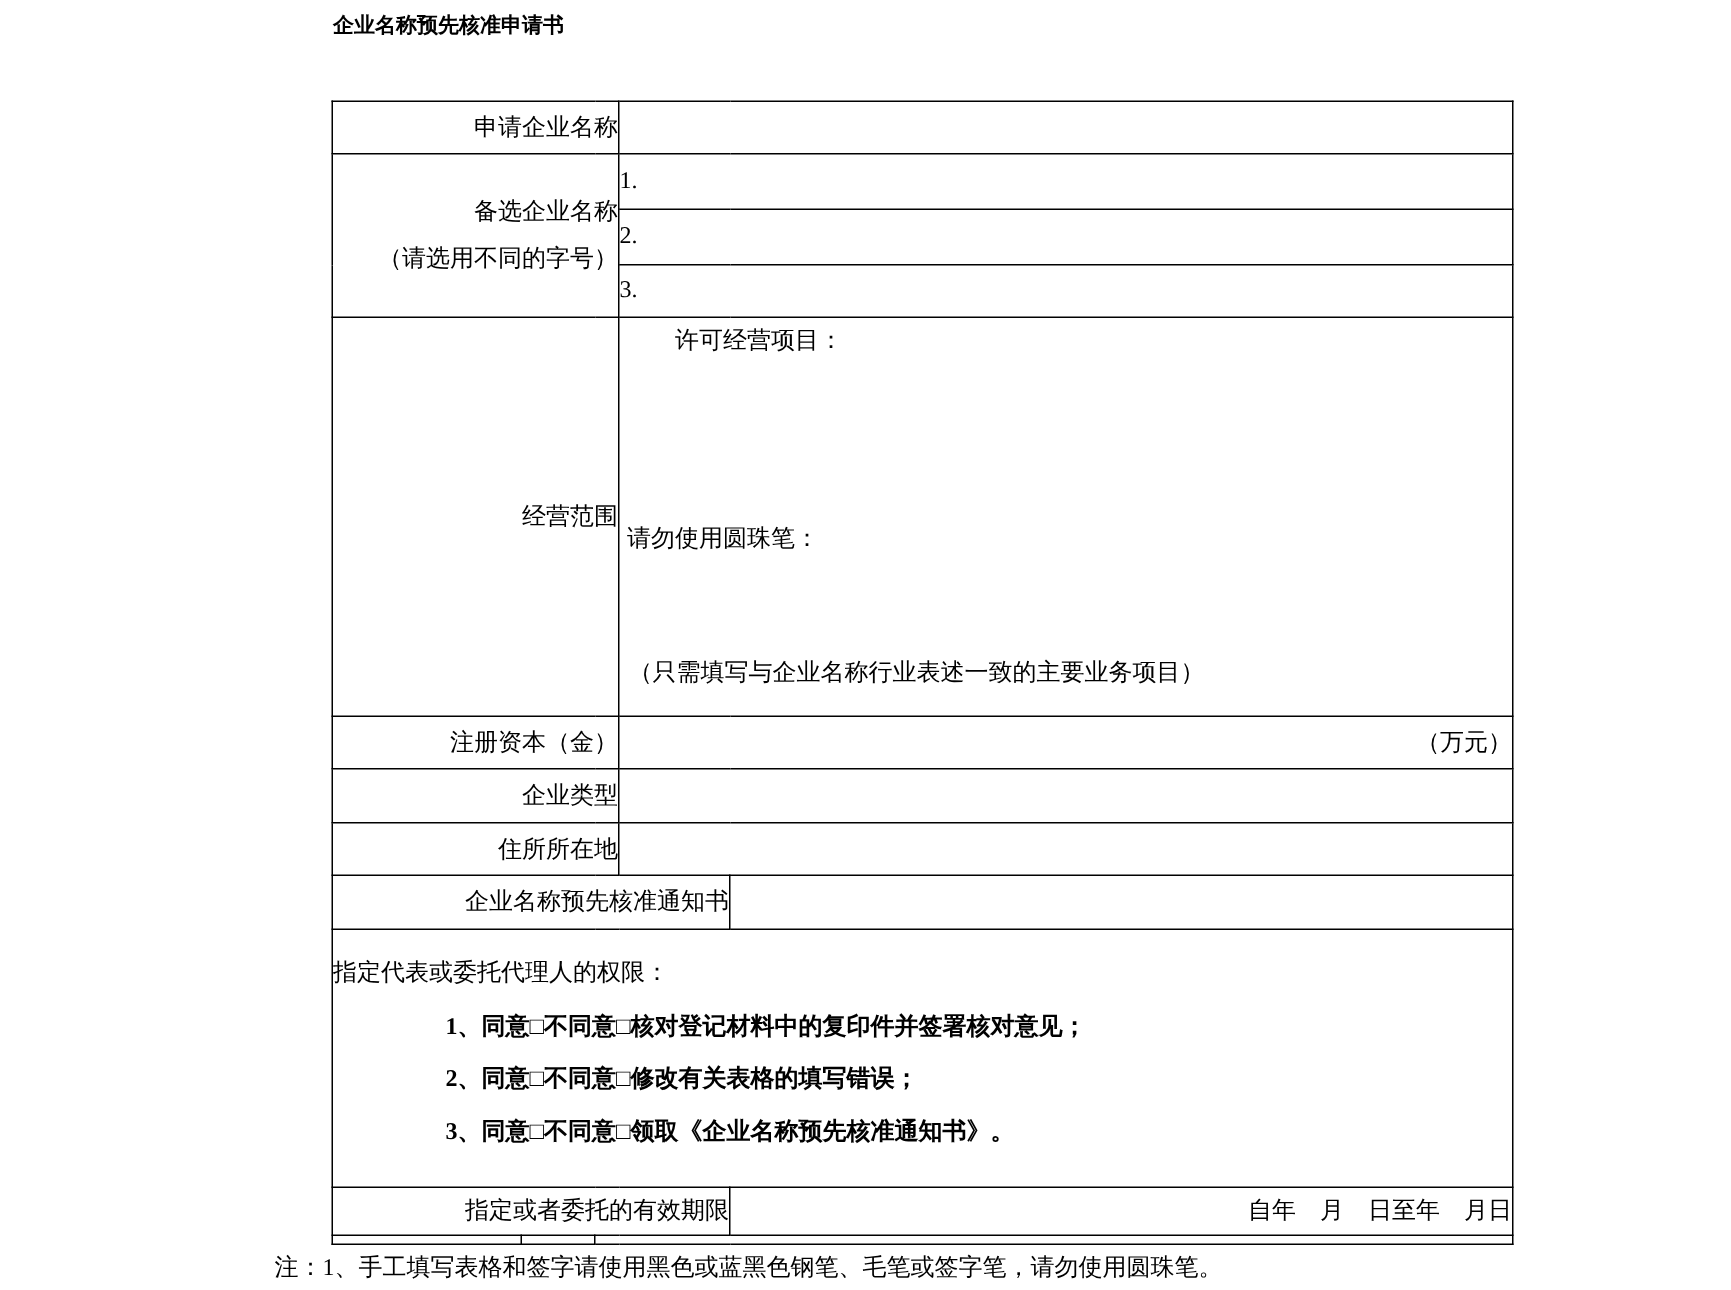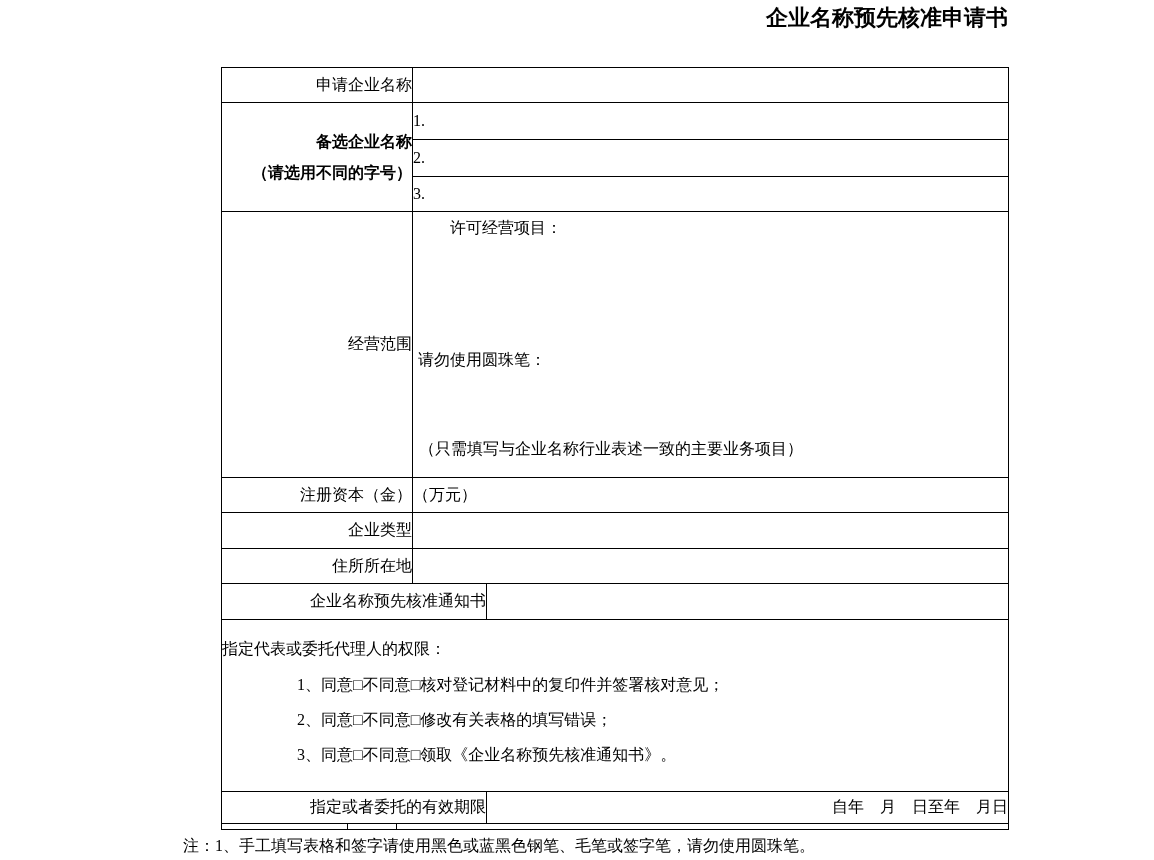--- a/index.html
+++ b/index.html
@@ -13,22 +13,22 @@
     height: 860px;
     font-family: "Liberation Serif", "DejaVu Serif", serif;
     color: #000000;
     overflow: hidden;
   }
   .doc-title {
     position: absolute;
     left: 222px;
     top: 6px;
     width: 786px;
-    text-align: right;
-    font-size: 22px;
+    text-align: left;
+    font-size: 14px;
     font-weight: bold;
     line-height: 24px;
   }
   table.form-table {
     position: absolute;
     left: 221px;
     top: 67px;
     width: 787px;
     border-collapse: collapse;
     table-layout: fixed;
@@ -48,39 +48,38 @@
     padding-left: 5px;
   }
   tr.h35 { height: 35px; }
   tr.h36 { height: 36px; }
   tr.h37 { height: 37px; }
   tr.h266 { height: 266px; }
   tr.h172 { height: 172px; margin-left: 27px; }
   tr.h32 { height: 32px; }
   td.alt-label div {
     line-height: 31px;
-    font-weight: bold;
   }
   td.scope-value {
     position: relative;
     vertical-align: top;
   }
   .scope-licensed { position: absolute; top: 7px;  left: 5px; line-height: 18px; margin-left: 32px; }
   .scope-general  { position: absolute; top: 139px; left: 5px; line-height: 18px; }
   .scope-note     { position: absolute; top: 228px; left: 6px; line-height: 18px; text-align: right; }
   td.capital-value {
-    text-align: left;
+    text-align: right;
     padding-right: 4px;
   }
   td.auth-cell {
     vertical-align: top;
     padding: 6px 2px 0 2px;
   }
   .auth-header { line-height: 19px; }
-  .auth-items { margin-top: 9px; }
+  .auth-items { margin-top: 9px; font-weight: bold; }
   .auth-item {
     margin-left: 75px;
     line-height: 35px;
     white-space: nowrap;
   }
   td.validity-value {
     padding-left: 6px;
     text-align: right;
   }
   tr.sliver td {

